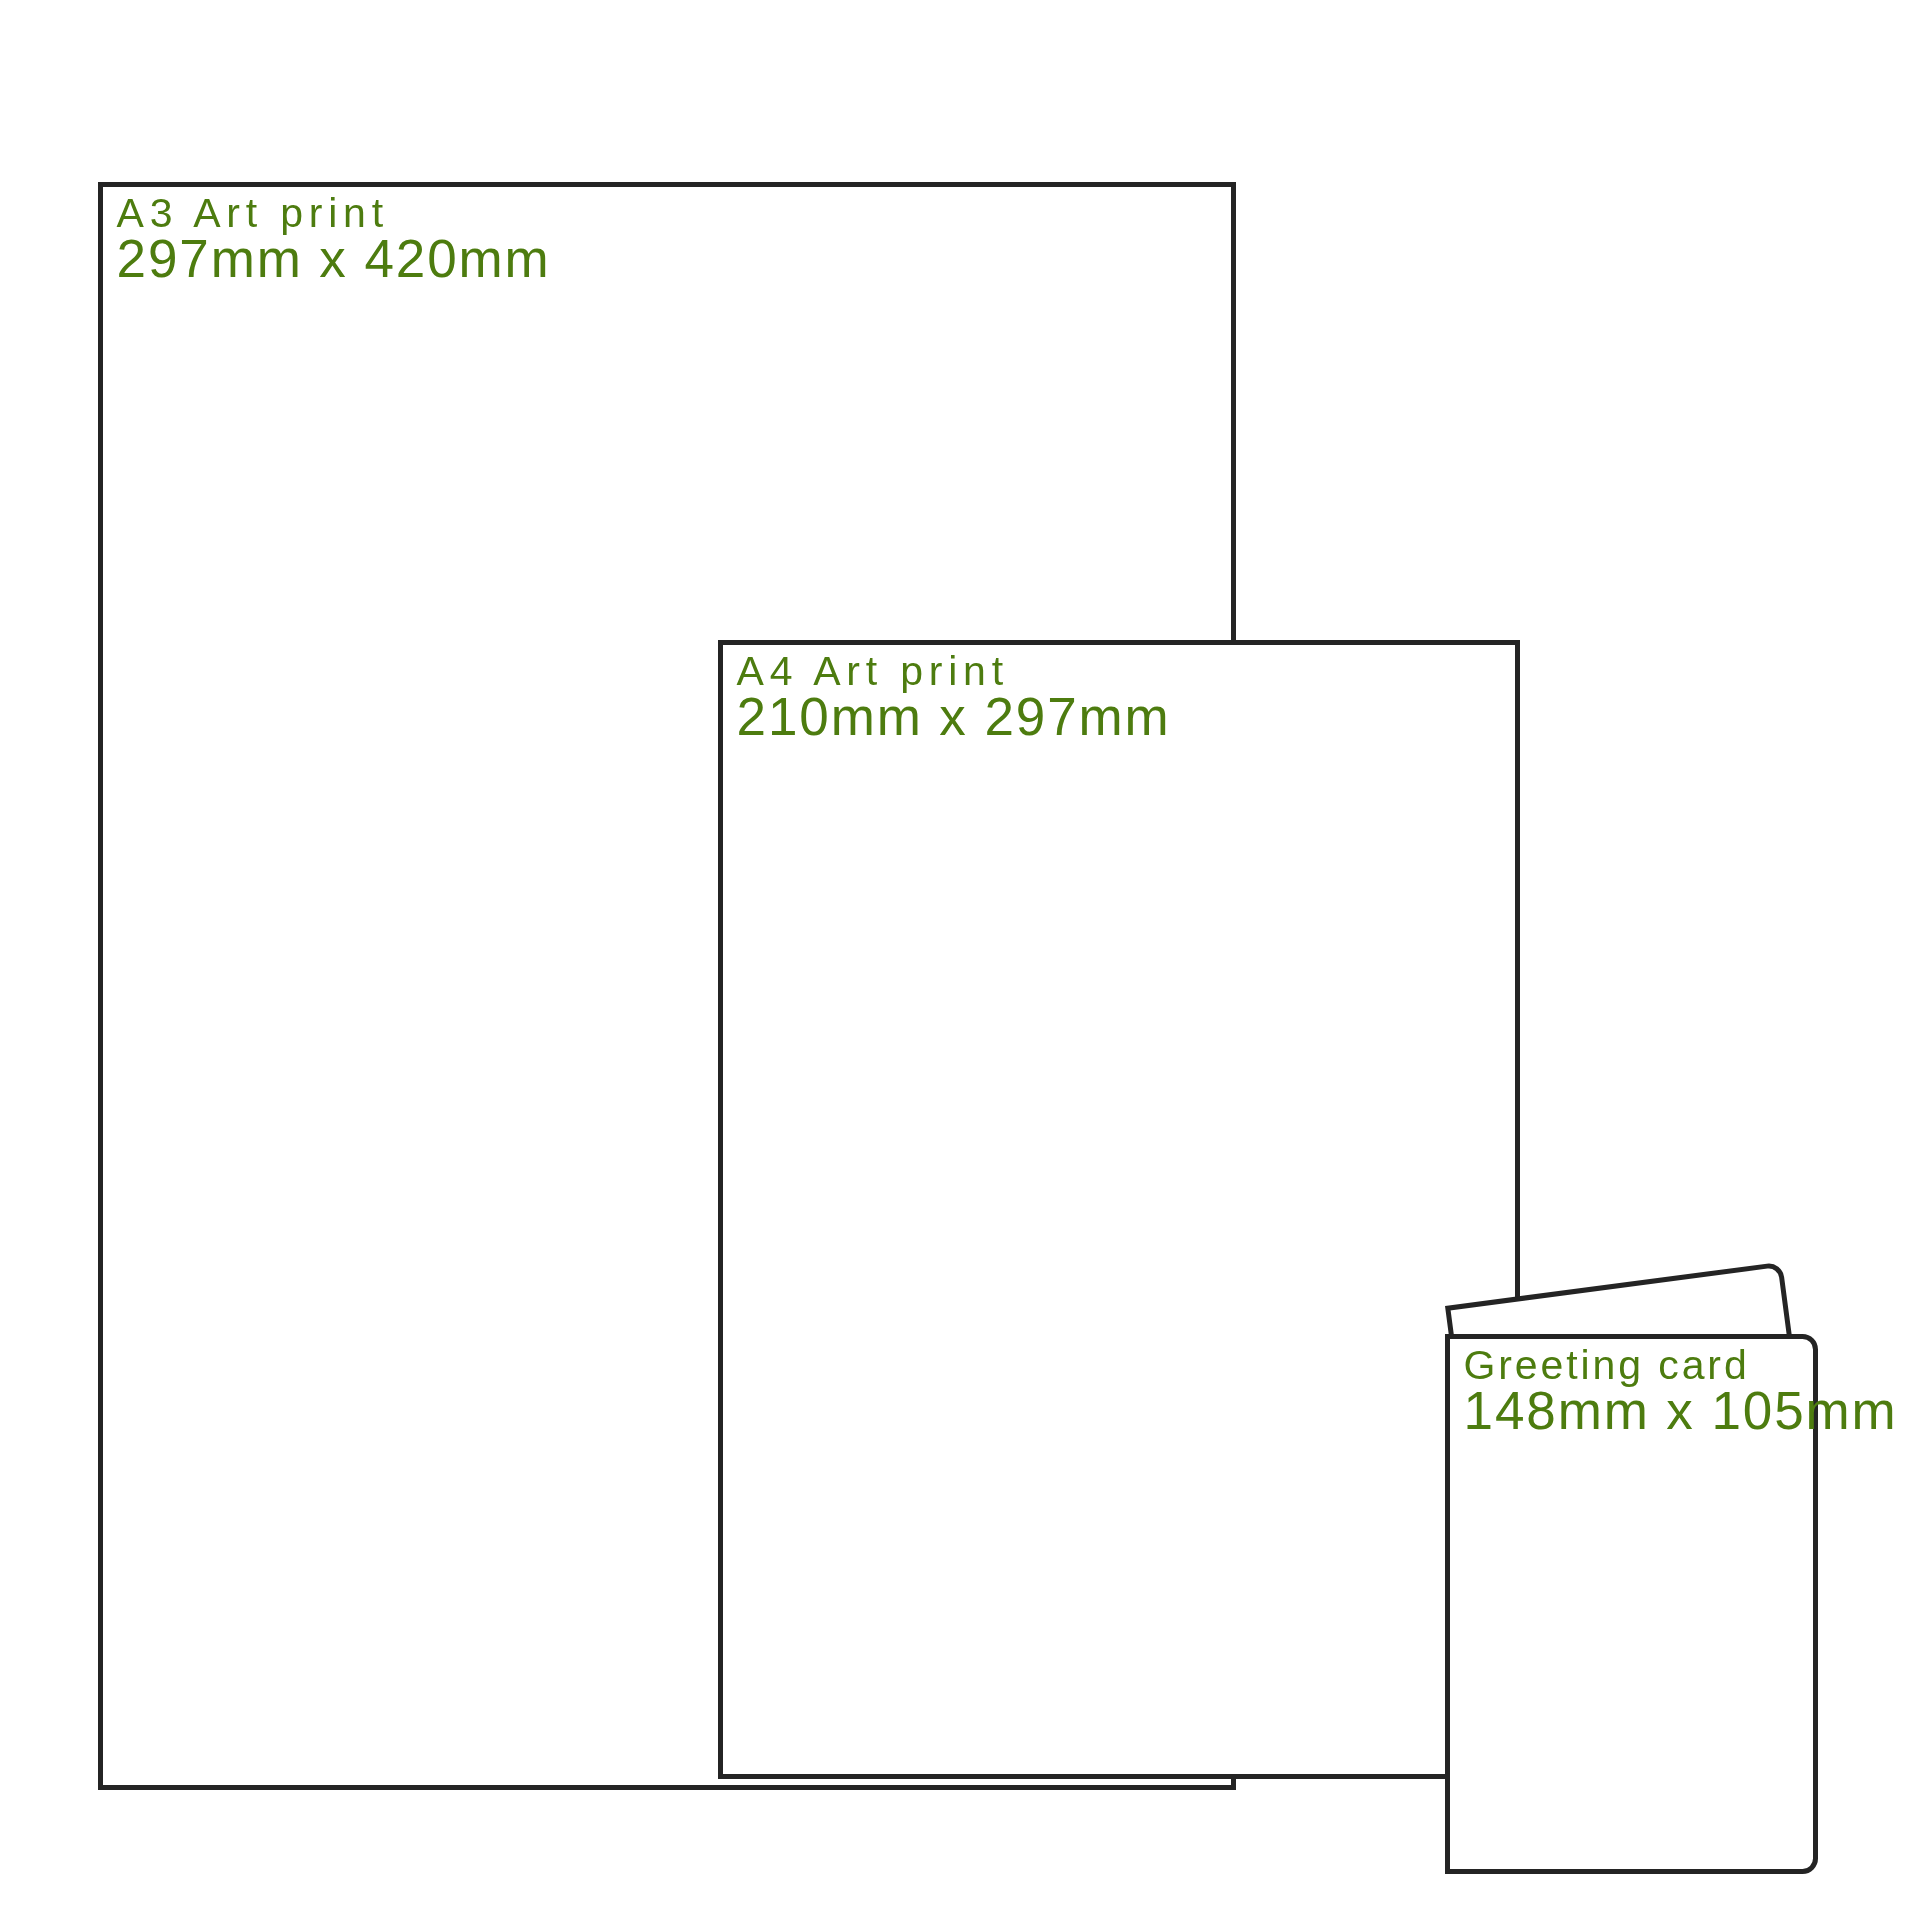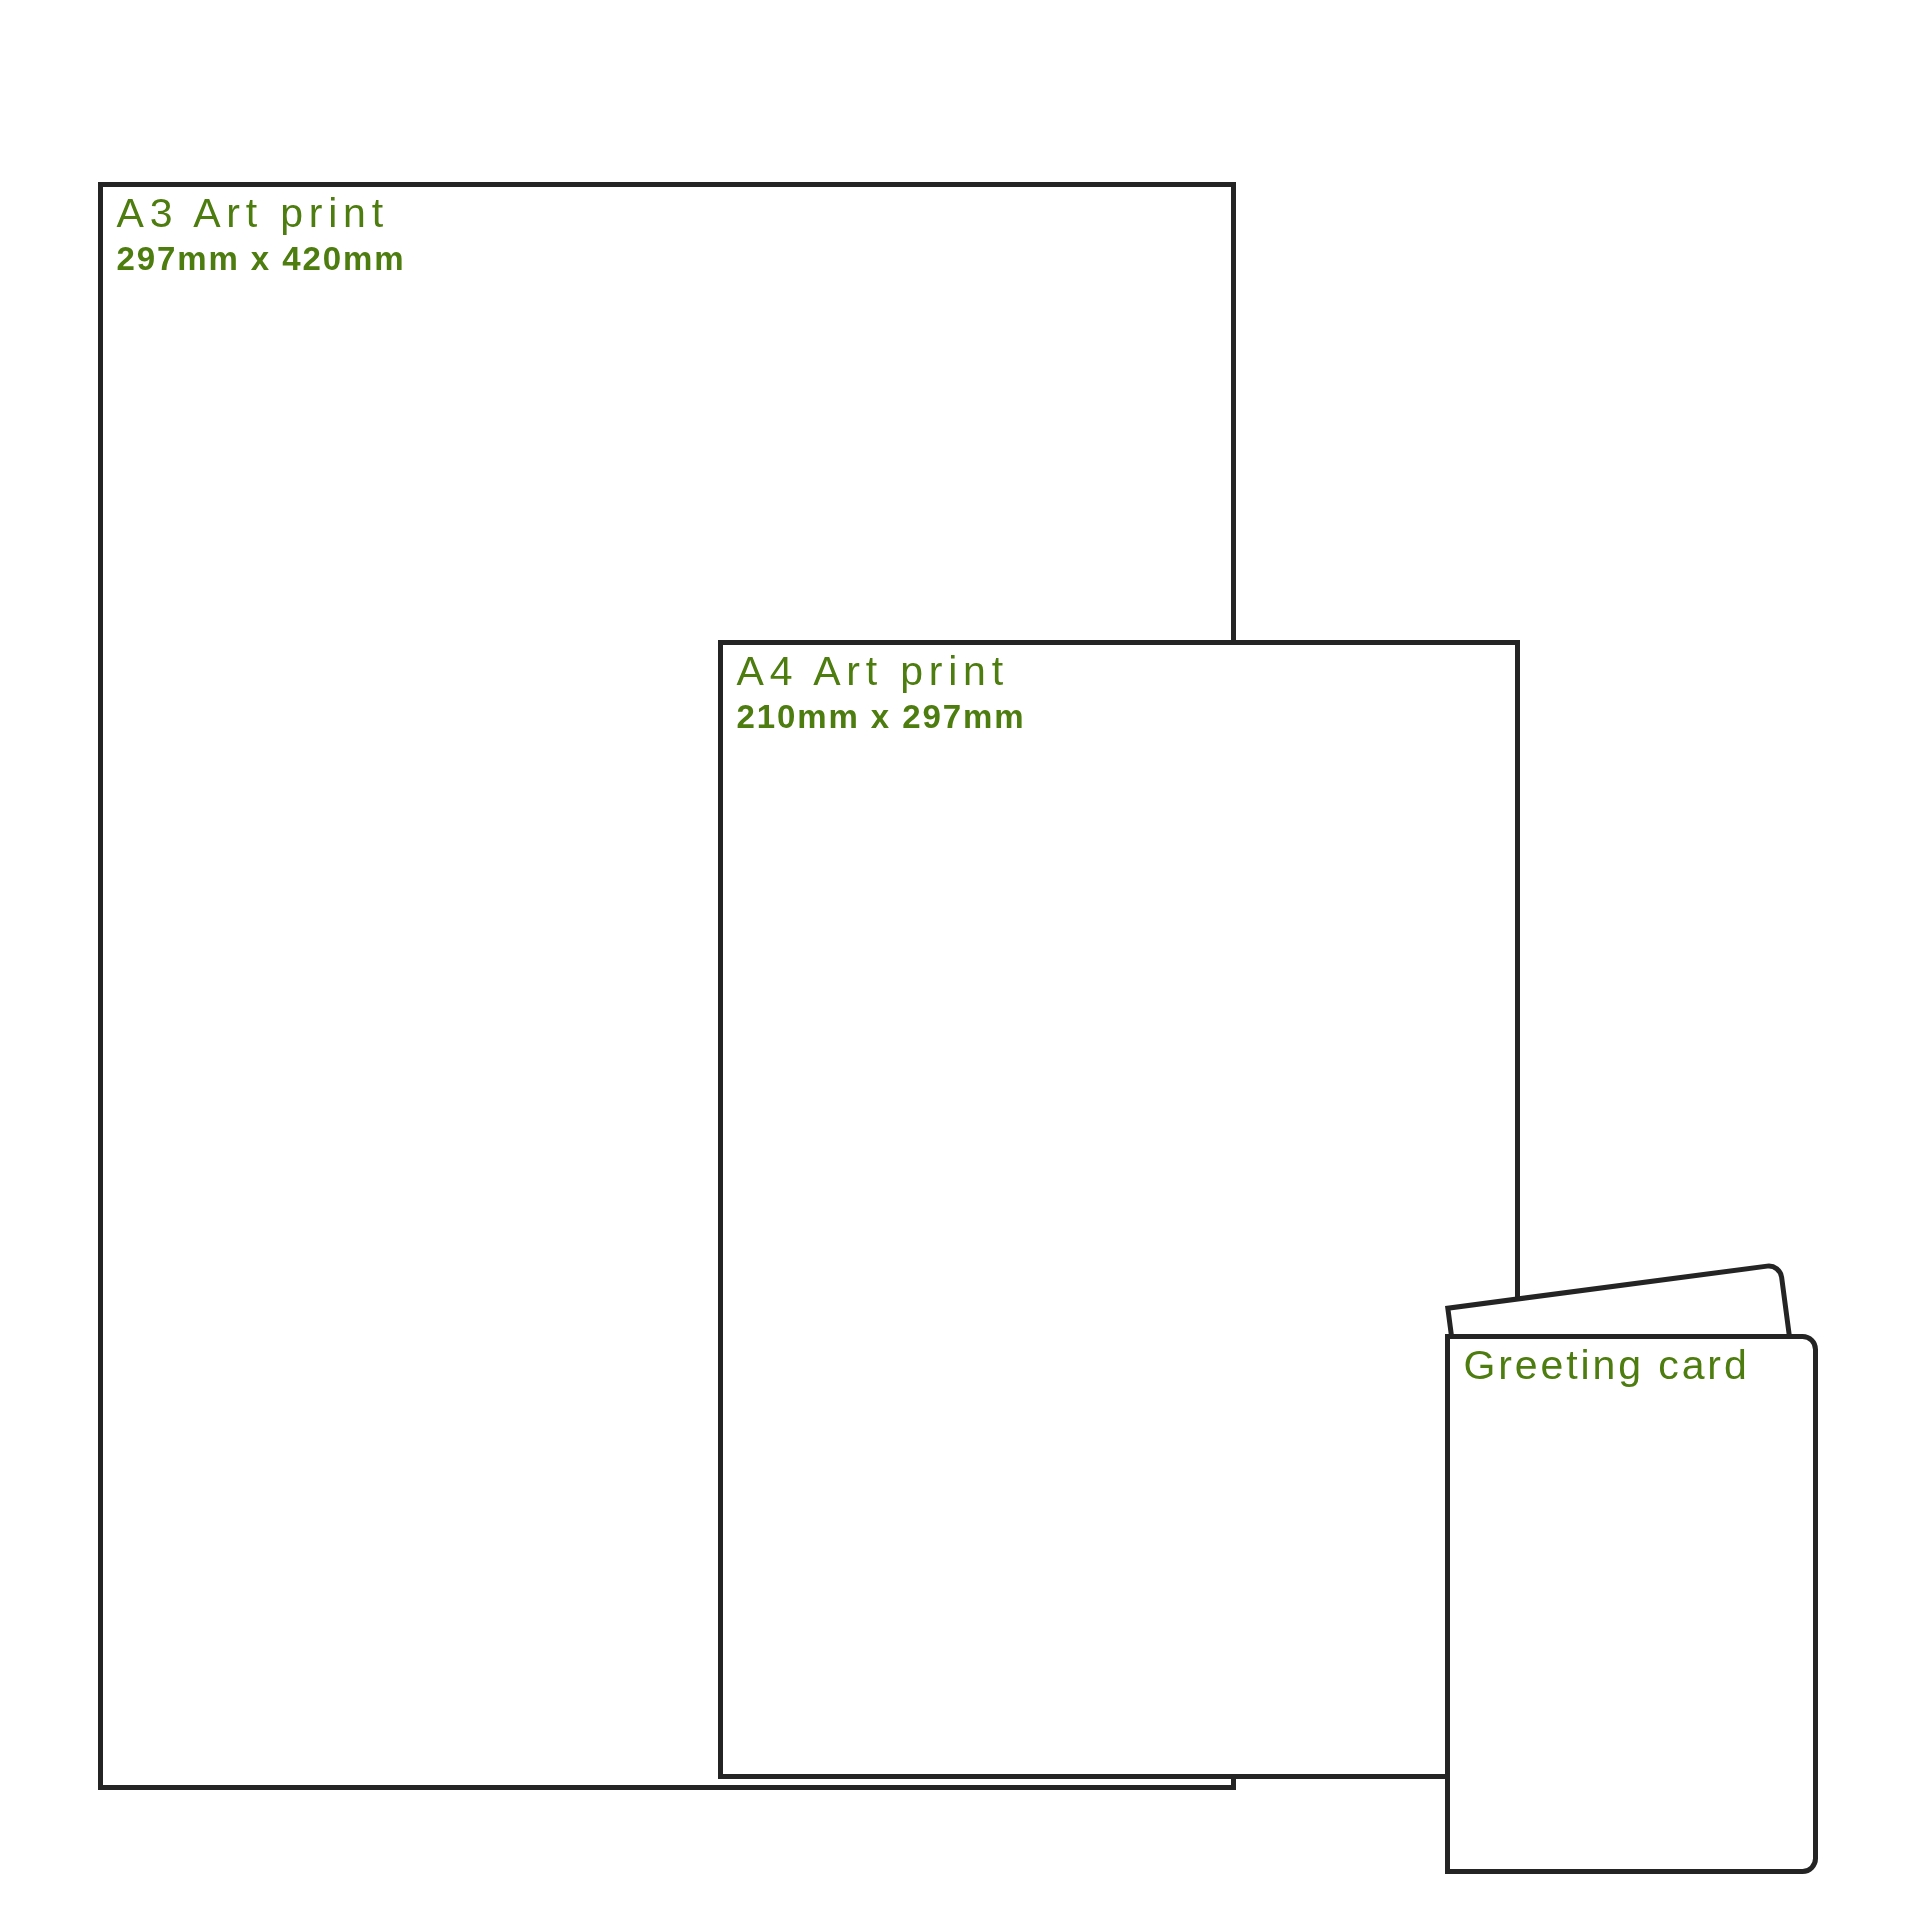--- a/index.html
+++ b/index.html
@@ -57,23 +57,23 @@
     color: #4d7c0f;
   }
   .label .title {
     font-size: 41px;
     line-height: 46px;
     font-weight: 300;
     letter-spacing: 5.8px;
     white-space: nowrap;
   }
   .label .dims {
-    font-size: 33px;
+    font-size: 53px;
     line-height: 46px;
-    font-weight: 700;
+    font-weight: 400;
     letter-spacing: 1.9px;
     white-space: nowrap;
   }
   .card-front .label .title {
     letter-spacing: 2.9px;
   }
 </style>
 </head>
 <body>
 
@@ -91,17 +91,18 @@
       <div class="title">A4 Art print</div>
       <div class="dims">210mm x 297mm</div>
     </div>
   </div>
 
   <div class="card-back"></div>
 
   <div class="sheet card-front">
     <div class="label">
       <div class="title">Greeting card</div>
+      <div class="dims">148mm x 105mm</div>
     </div>
   </div>
 
 </div>
 
 
 </body></html>

